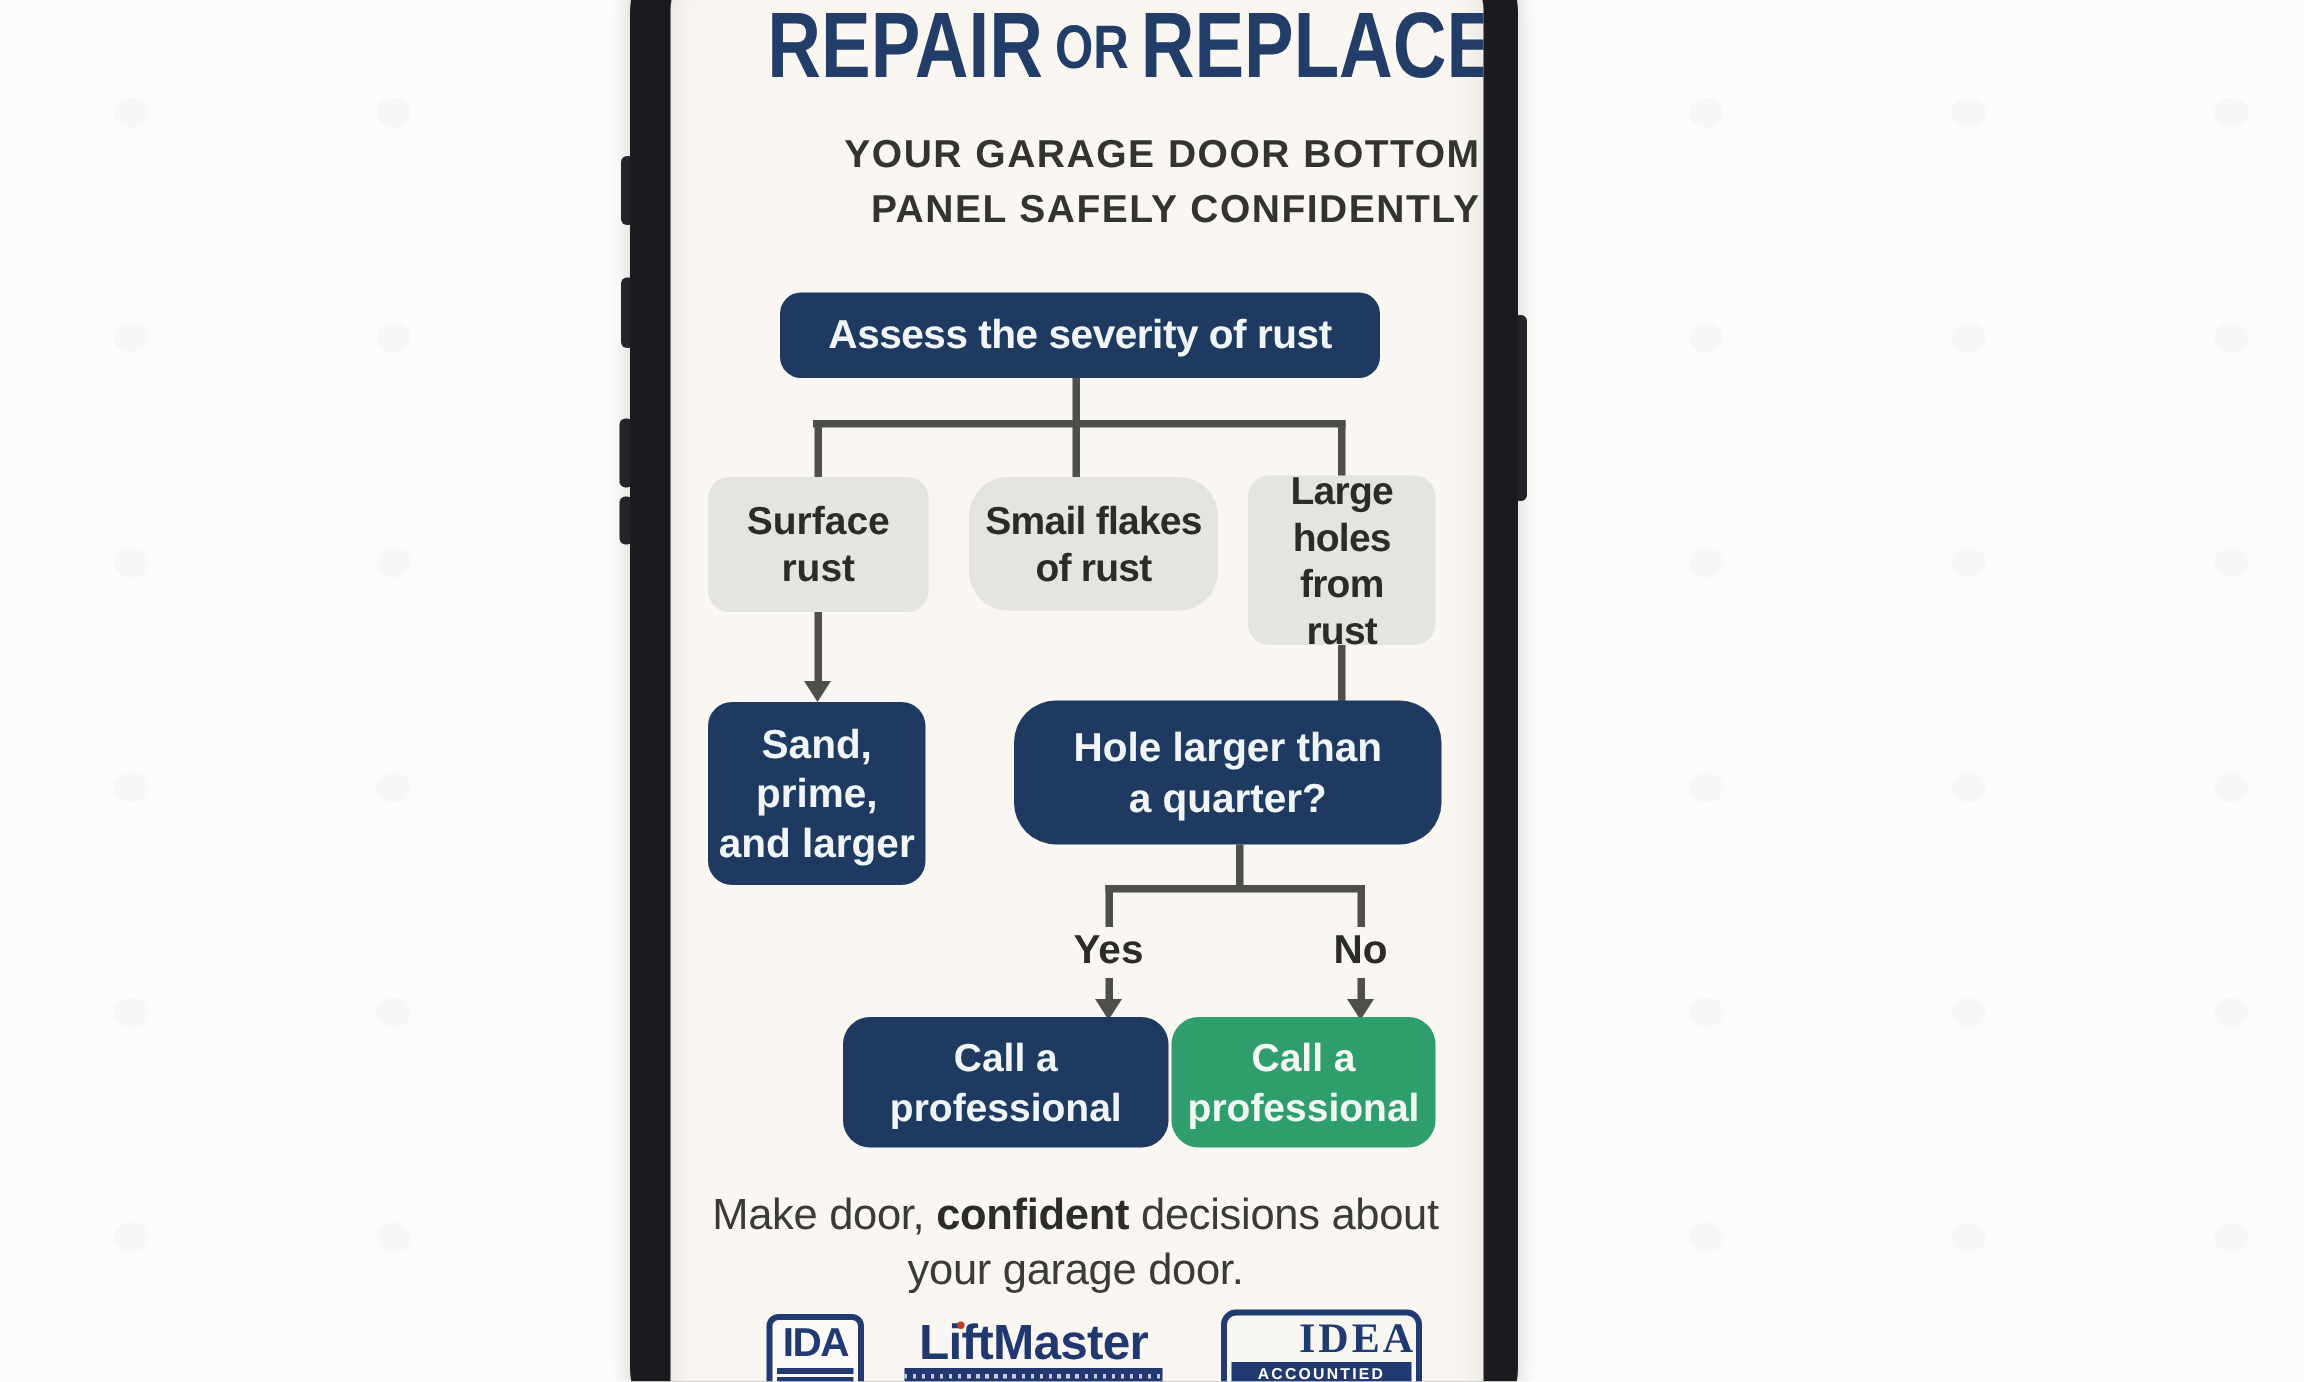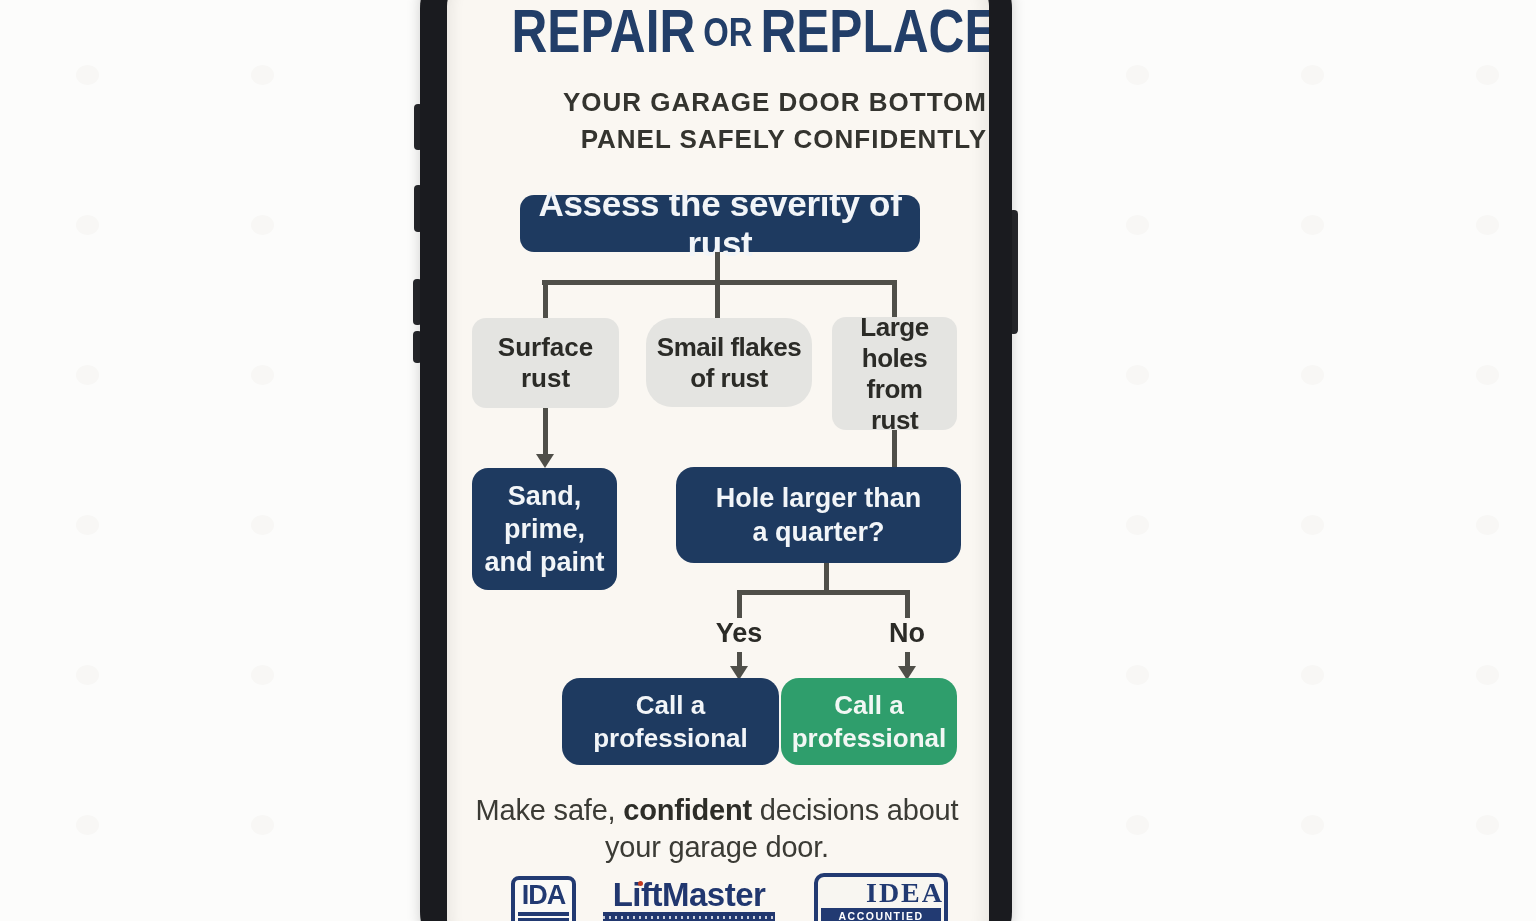--- a/index.html
+++ b/index.html
@@ -23,27 +23,27 @@
   .title-conj{font-size:41px;margin:0 10px;vertical-align:6px;}
   .subtitle{top:104px;left:0;width:540px;text-align:right;font-size:26px;line-height:37px;
             font-weight:600;color:#34342f;letter-spacing:1px;}
   
   .fbox{display:flex;align-items:center;justify-content:center;text-align:center;
         font-weight:700;white-space:pre-line;}
   .navy{background:#1e3a60;color:#f2f5f8;}
   .grayb{background:#e4e4e1;color:#2b2b27;}
   .greenb{background:#2f9e6c;color:#f2f7f4;}
   .root-box{left:73px;top:215px;width:400px;height:57px;border-radius:14px;
-            font-size:35px;letter-spacing:-.3px;}
+            font-size:27px;letter-spacing:-.3px;}
   .g1{left:25px;top:338px;width:147px;height:90px;border-radius:14px;font-size:26px;line-height:31px;}
   .g2{left:199px;top:338px;width:166px;height:89px;border-radius:26px;font-size:26px;line-height:31px;letter-spacing:-.5px;}
   .g3{left:385px;top:337px;width:125px;height:113px;border-radius:14px;font-size:26px;line-height:31px;letter-spacing:-.5px;}
   .action-box{left:25px;top:488px;width:145px;height:122px;border-radius:16px;
               font-size:27px;line-height:33px;}
-  .decision-box{left:229px;top:487px;width:285px;height:96px;border-radius:18px;
+  .decision-box{left:229px;top:487px;width:285px;height:96px;border-radius:28px;
                 font-size:27px;line-height:34px;}
   .out-yes{left:115px;top:698px;width:217px;height:87px;border-radius:18px;font-size:26px;line-height:33px;}
   .out-no{left:334px;top:698px;width:176px;height:87px;border-radius:18px;font-size:26px;line-height:33px;}
   
   .line{background:#4f4f49;}
   .ah{width:0;height:0;border-left:9px solid transparent;border-right:9px solid transparent;
       border-top:14px solid #4f4f49;}
   .branch-lbl{width:80px;text-align:center;font-size:27px;font-weight:700;color:#2b2b27;}
   
   .tagline{top:812px;left:0;width:540px;text-align:center;font-size:29px;line-height:37px;
@@ -108,21 +108,21 @@
 holes from
 rust</div>
 
     <div class="abs line" style="left:96px;top:428px;width:5px;height:47px;"></div>
     <div class="abs ah" style="left:89px;top:474px;"></div>
 
     <div class="abs line" style="left:445px;top:450px;width:5px;height:38px;"></div>
 
     <div class="abs fbox navy action-box">Sand,
 prime,
-and paint</div>
+and larger</div>
     <div class="abs fbox navy decision-box">Hole larger than
 a quarter?</div>
 
     <div class="abs line" style="left:377px;top:583px;width:5px;height:30px;"></div>
     <div class="abs line" style="left:290px;top:610px;width:173px;height:5px;"></div>
     <div class="abs line" style="left:290px;top:610px;width:5px;height:28px;"></div>
     <div class="abs line" style="left:458px;top:610px;width:5px;height:28px;"></div>
 
     <div class="abs branch-lbl" style="left:252px;top:638px;">Yes</div>
     <div class="abs branch-lbl" style="left:420px;top:638px;">No</div>
@@ -131,21 +131,21 @@
     <div class="abs ah" style="left:283px;top:686px;"></div>
     <div class="abs line" style="left:458px;top:672px;width:5px;height:16px;"></div>
     <div class="abs ah" style="left:451px;top:686px;"></div>
 
     <div class="abs fbox navy out-yes">Call a
 professional</div>
     <div class="abs fbox greenb out-no">Call a
 professional</div>
 
     <div class="abs tagline">
-      <div><span>Make safe, </span><b>confident</b><span> decisions about</span></div>
+      <div><span>Make door, </span><b>confident</b><span> decisions about</span></div>
       <div>your garage door.</div>
     </div>
 
     <div class="abs ida">
       <div class="ida-txt">IDA</div>
       <div class="ida-stripe"></div>
       <div class="ida-stripe"></div>
     </div>
     <div class="abs lm-wrap">
       <span class="lm-txt"><span>LiftMaster</span><span class="lm-dot"></span></span>

